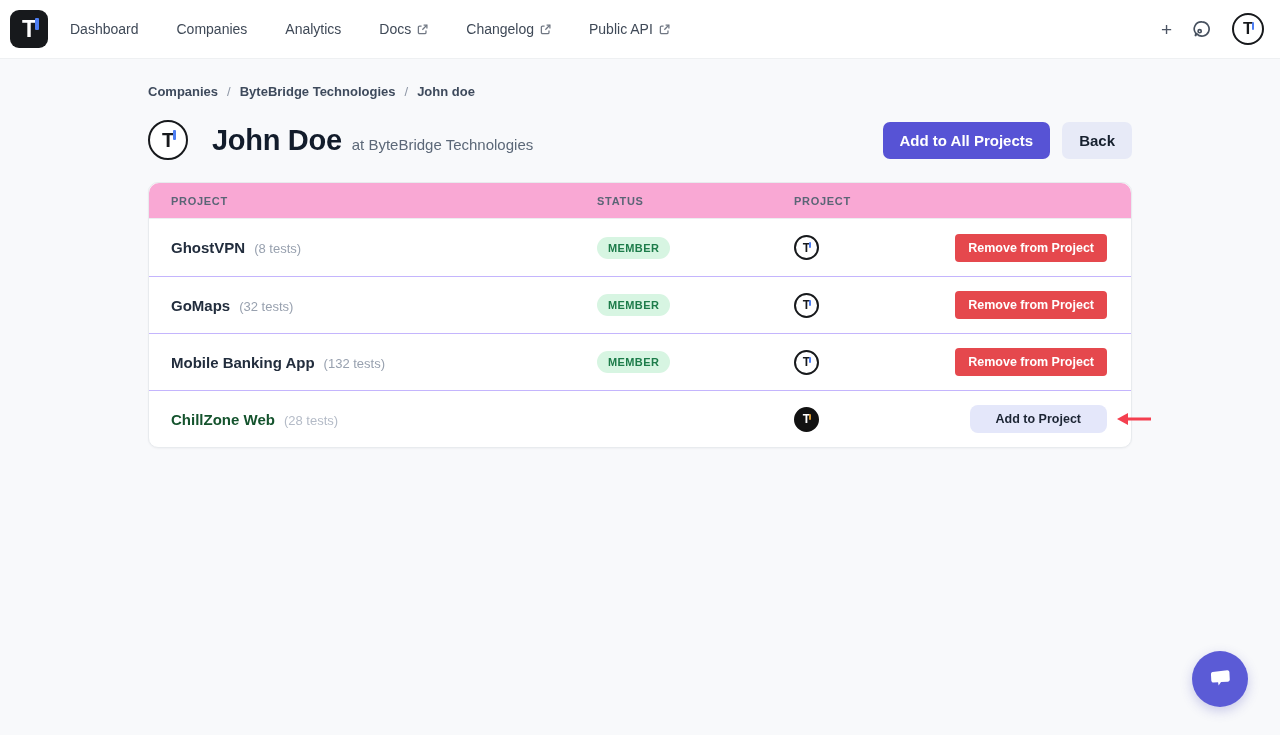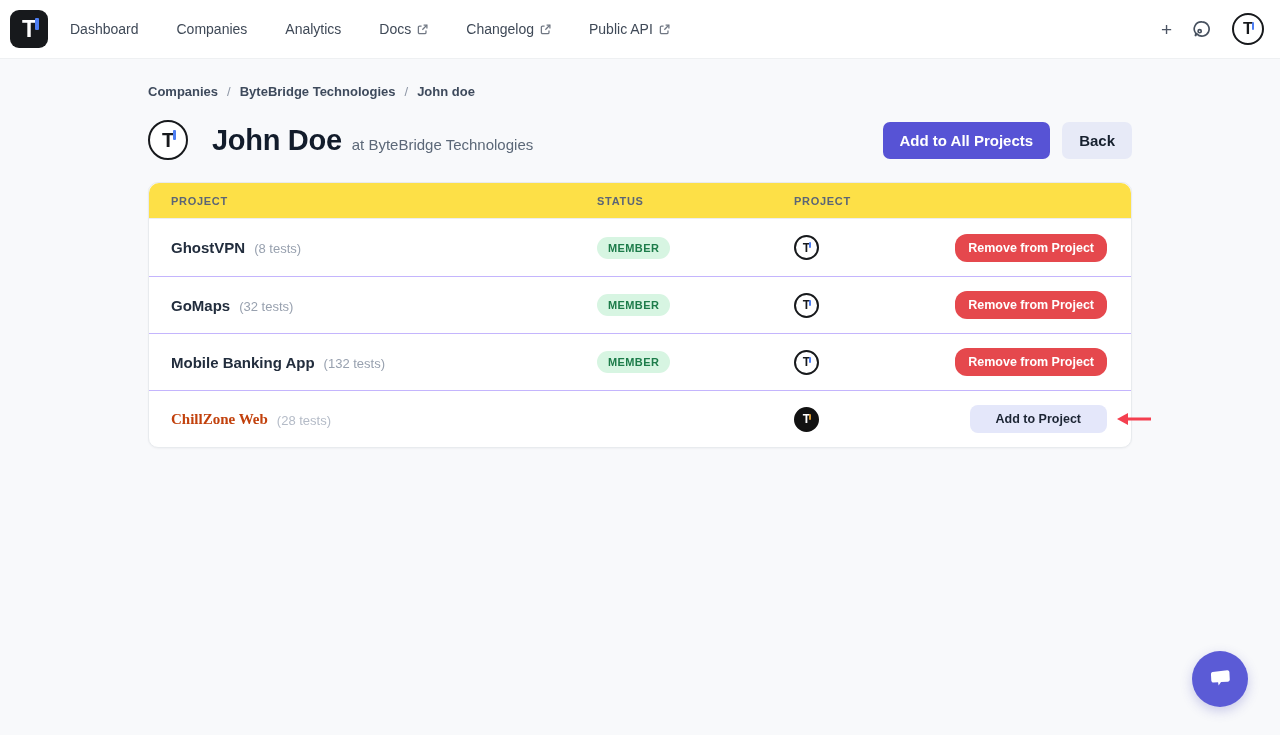--- a/index.html
+++ b/index.html
@@ -54,34 +54,34 @@
   .page-subtitle{font-size:15px;color:#5c6878;font-weight:400;}
   .head-actions{margin-left:auto;display:flex;gap:12px;}
   .btn{border:none;border-radius:7px;font-family:inherit;font-weight:700;cursor:pointer;}
   .btn-primary{background:var(--primary);color:#fff;font-size:15px;padding:10px 17px;}
   .btn-light{background:#e7eaf7;color:#16202e;font-size:15px;padding:10px 17px;}
   
   .card{margin-top:22px;background:#fff;border:1px solid #e8ebee;border-radius:10px;
     box-shadow:0 1px 2px rgba(20,30,50,.04);}
   .t-grid{display:grid;grid-template-columns:426px 197px 1fr auto;align-items:center;
     padding:0 24px 0 22px;}
-  .t-head{height:36px;background:#fde047;border-bottom:1px solid #eceef1;
+  .t-head{height:36px;background:#f9a8d4;border-bottom:1px solid #eceef1;
     border-radius:10px 10px 0 0;}
   .t-head .th{font-size:11px;font-weight:700;letter-spacing:.7px;color:#5b6576;}
   .t-row{height:57px;position:relative;}
   .t-row + .t-row{border-top:1px solid #c4b5fd;}
   .proj-cell{display:flex;align-items:flex-end;gap:9px;}
   .proj-name{font-size:15px;font-weight:700;color:#222d3d;}
   .proj-tests{font-size:13px;color:#98a1af;}
-  .t-row.muted .proj-name{color:#c2410c;font-family:Liberation Serif, serif;}
+  .t-row.muted .proj-name{color:#14532d;}
   .t-row.muted .proj-tests{color:#b4bbc7;}
   .badge{display:inline-block;background:var(--badge-bg);color:var(--badge-text);
     font-size:11px;font-weight:700;letter-spacing:.4px;padding:5px 11px;border-radius:12px;}
   .action-cell{justify-self:end;position:relative;display:flex;align-items:center;}
-  .btn-danger{background:var(--danger);color:#fff;font-size:12.5px;padding:7px 13px;border-radius:12px;}
+  .btn-danger{background:var(--danger);color:#fff;font-size:12.5px;padding:7px 13px;border-radius:4px;}
   .btn-add{background:#e4e7fa;color:#1c2534;font-size:12.5px;padding:7px 26px;border-radius:8px;}
   .annot-arrow{position:absolute;left:100%;margin-left:8px;top:50%;transform:translateY(-50%);}
   
   .chat-fab{position:fixed;right:32px;bottom:28px;width:56px;height:56px;border-radius:50%;
     background:#5b5bd6;display:flex;align-items:center;justify-content:center;cursor:pointer;
     box-shadow:0 4px 12px rgba(60,60,180,.25);}
   .chat-fab svg{width:26px;height:26px;transform:rotate(-3deg);}
 </style>
 </head>
 <body>

